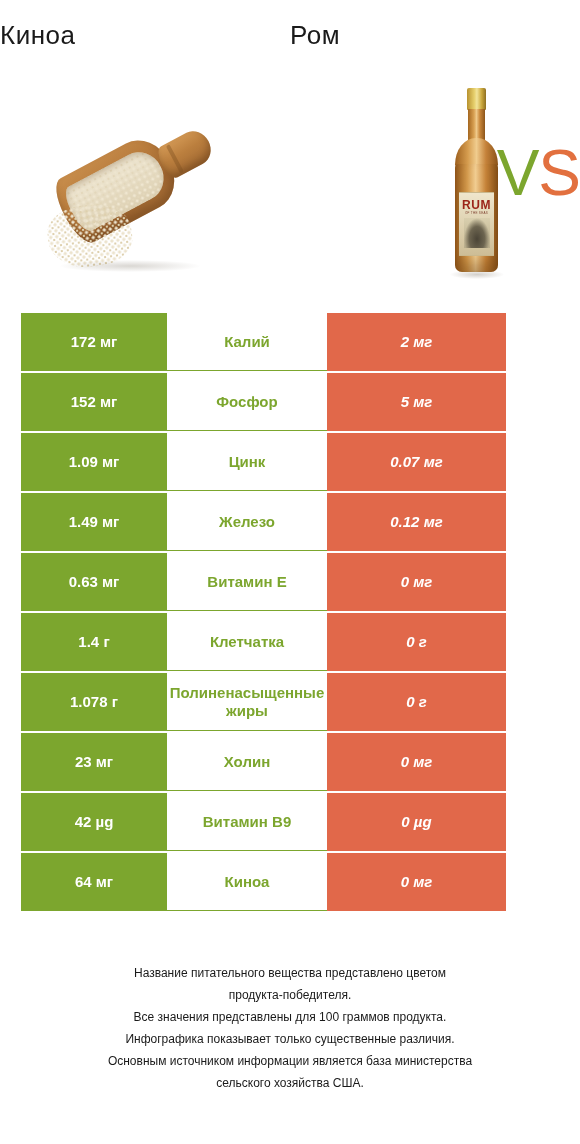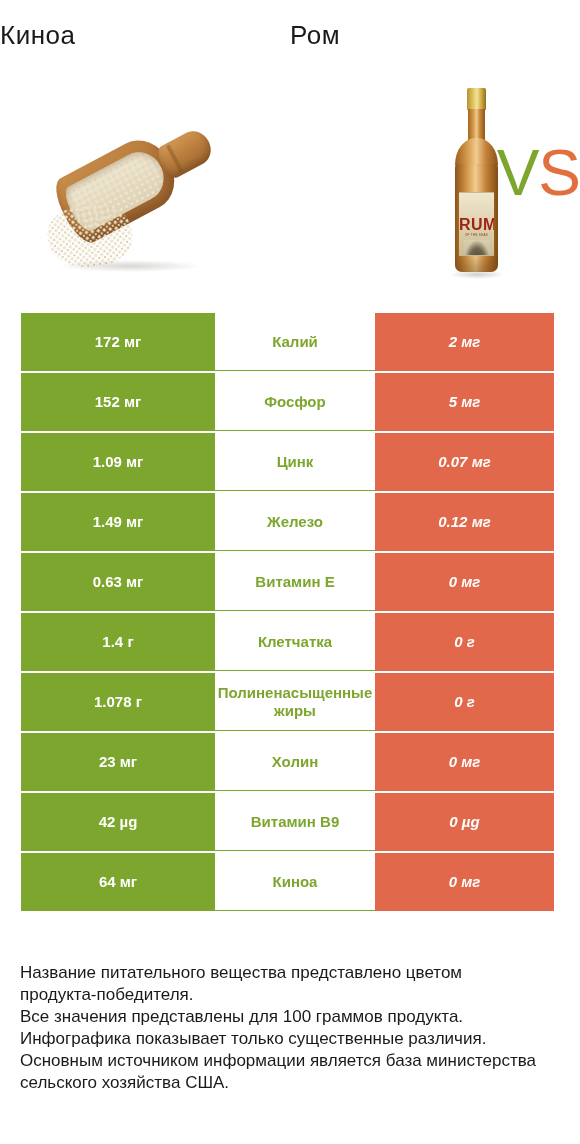--- a/index.html
+++ b/index.html
@@ -173,22 +173,22 @@
     position: absolute;
     left: 27px; top: 104px;
     width: 35px; height: 62px;
     background: linear-gradient(180deg, #efe6cd, #ddd0ae 55%, #cdbd96);
     border-top: 1px solid #c9b88e;
     border-bottom: 1px solid #c9b88e;
     overflow: hidden;
     text-align: center;
   }
   .label-rum {
-    margin-top: 24px;
-    font-size: 16px;
+    margin-top: 6px;
+    font-size: 12px;
     font-weight: bold;
     color: #9b2418;
     letter-spacing: 0.5px;
     line-height: 1;
   }
   .label-sub {
     font-size: 3px;
     color: #7a3a2a;
     letter-spacing: .3px;
     line-height: 1.4;
@@ -224,21 +224,21 @@
     display: flex;
     align-items: center;
     justify-content: center;
     font-size: 15px;
     line-height: 18px;
     text-align: center;
     box-sizing: border-box;
     overflow: hidden;
   }
   .cell-left {
-    width: 194px;
+    width: 146px;
     background: #7ca62e;
     color: #ffffff;
     font-weight: bold;
   }
   .cell-mid {
     width: 160px;
     background: #ffffff;
     color: #7ca62e;
     font-weight: bold;
     border-bottom: 1px solid #7ca62e;
@@ -253,22 +253,22 @@
     font-style: italic;
   }
   .row:last-child .cell-mid { border-bottom: 1px solid #7ca62e; }
 
   
   .footer {
     position: absolute;
     left: 20px;
     top: 962px;
     width: 540px;
-    text-align: left;
-    font-size: 17px;
+    text-align: center;
+    font-size: 12px;
     line-height: 22px;
     color: #1a1a1a;
   }
   .footer p { margin: 0; }
 </style>
 </head>
 <body>
 
 <div class="header">
 

